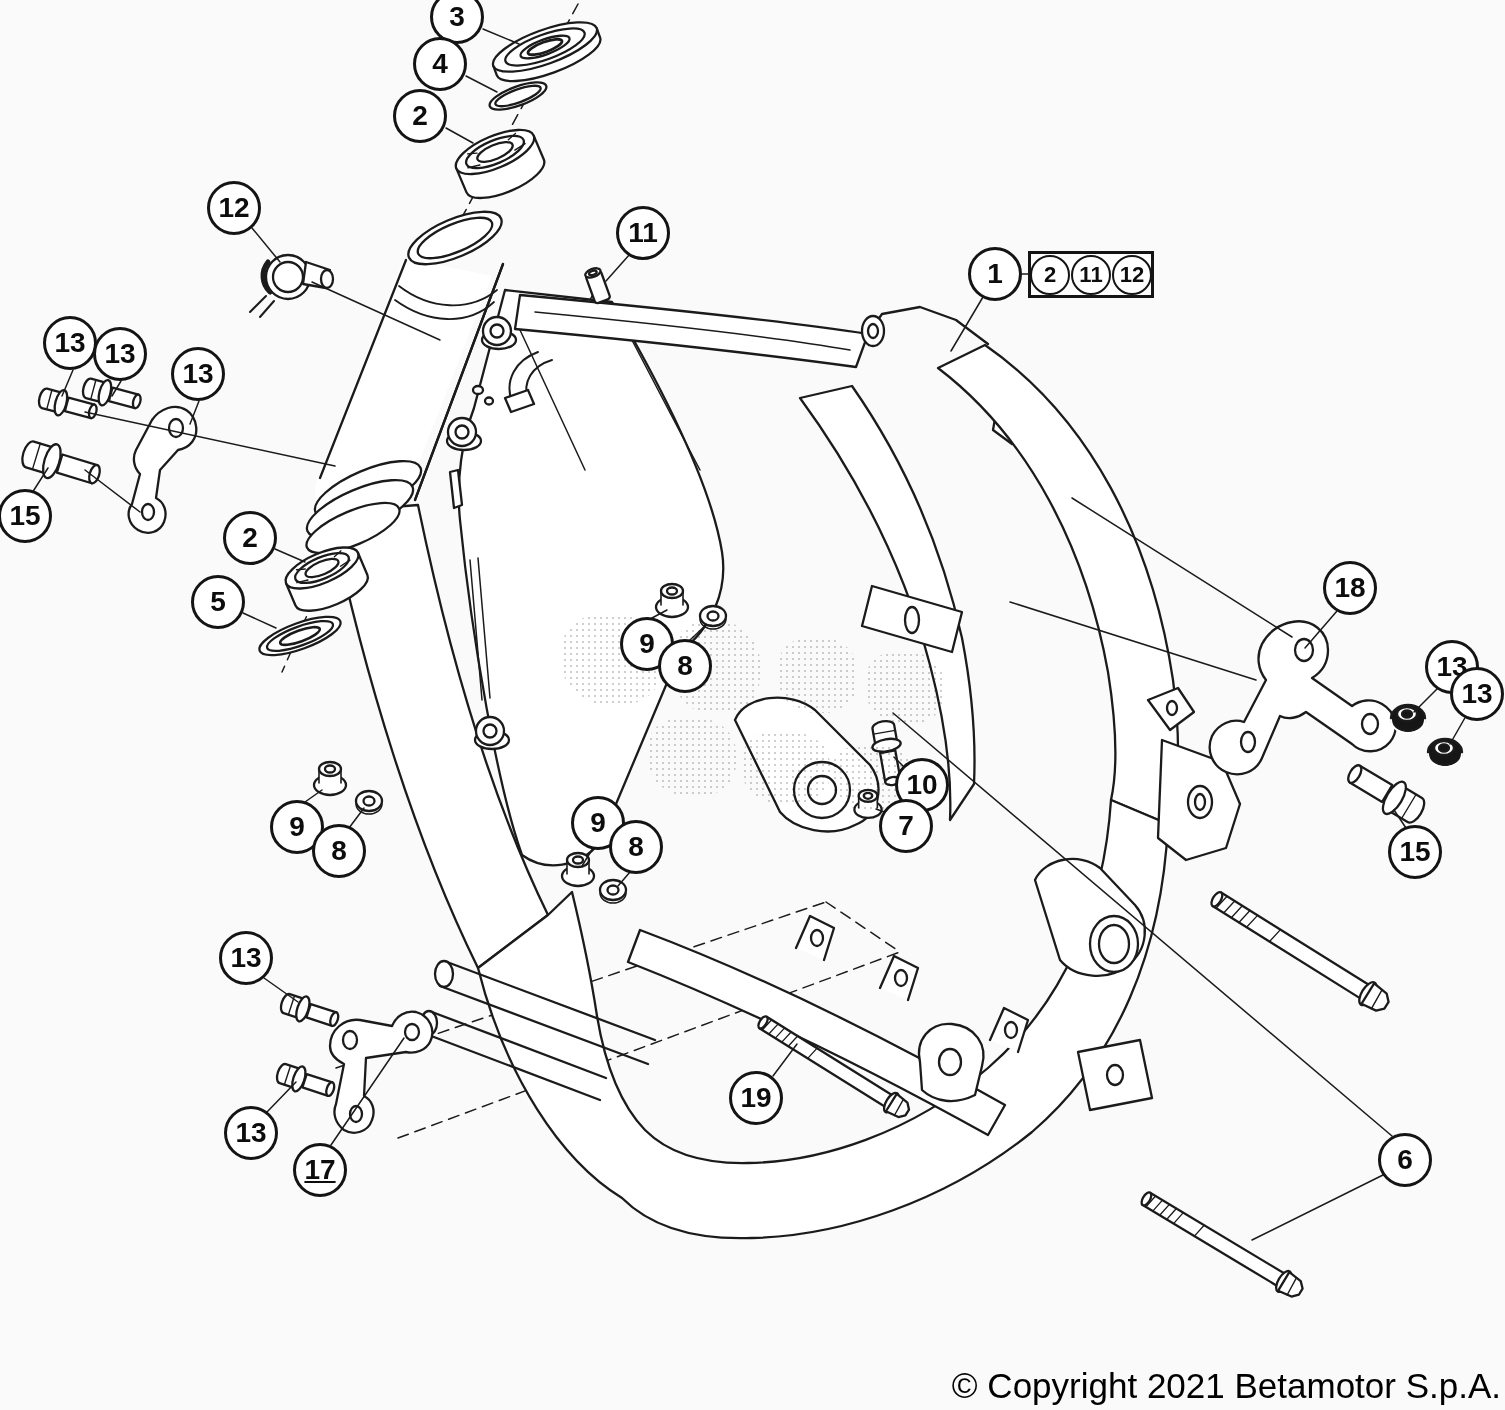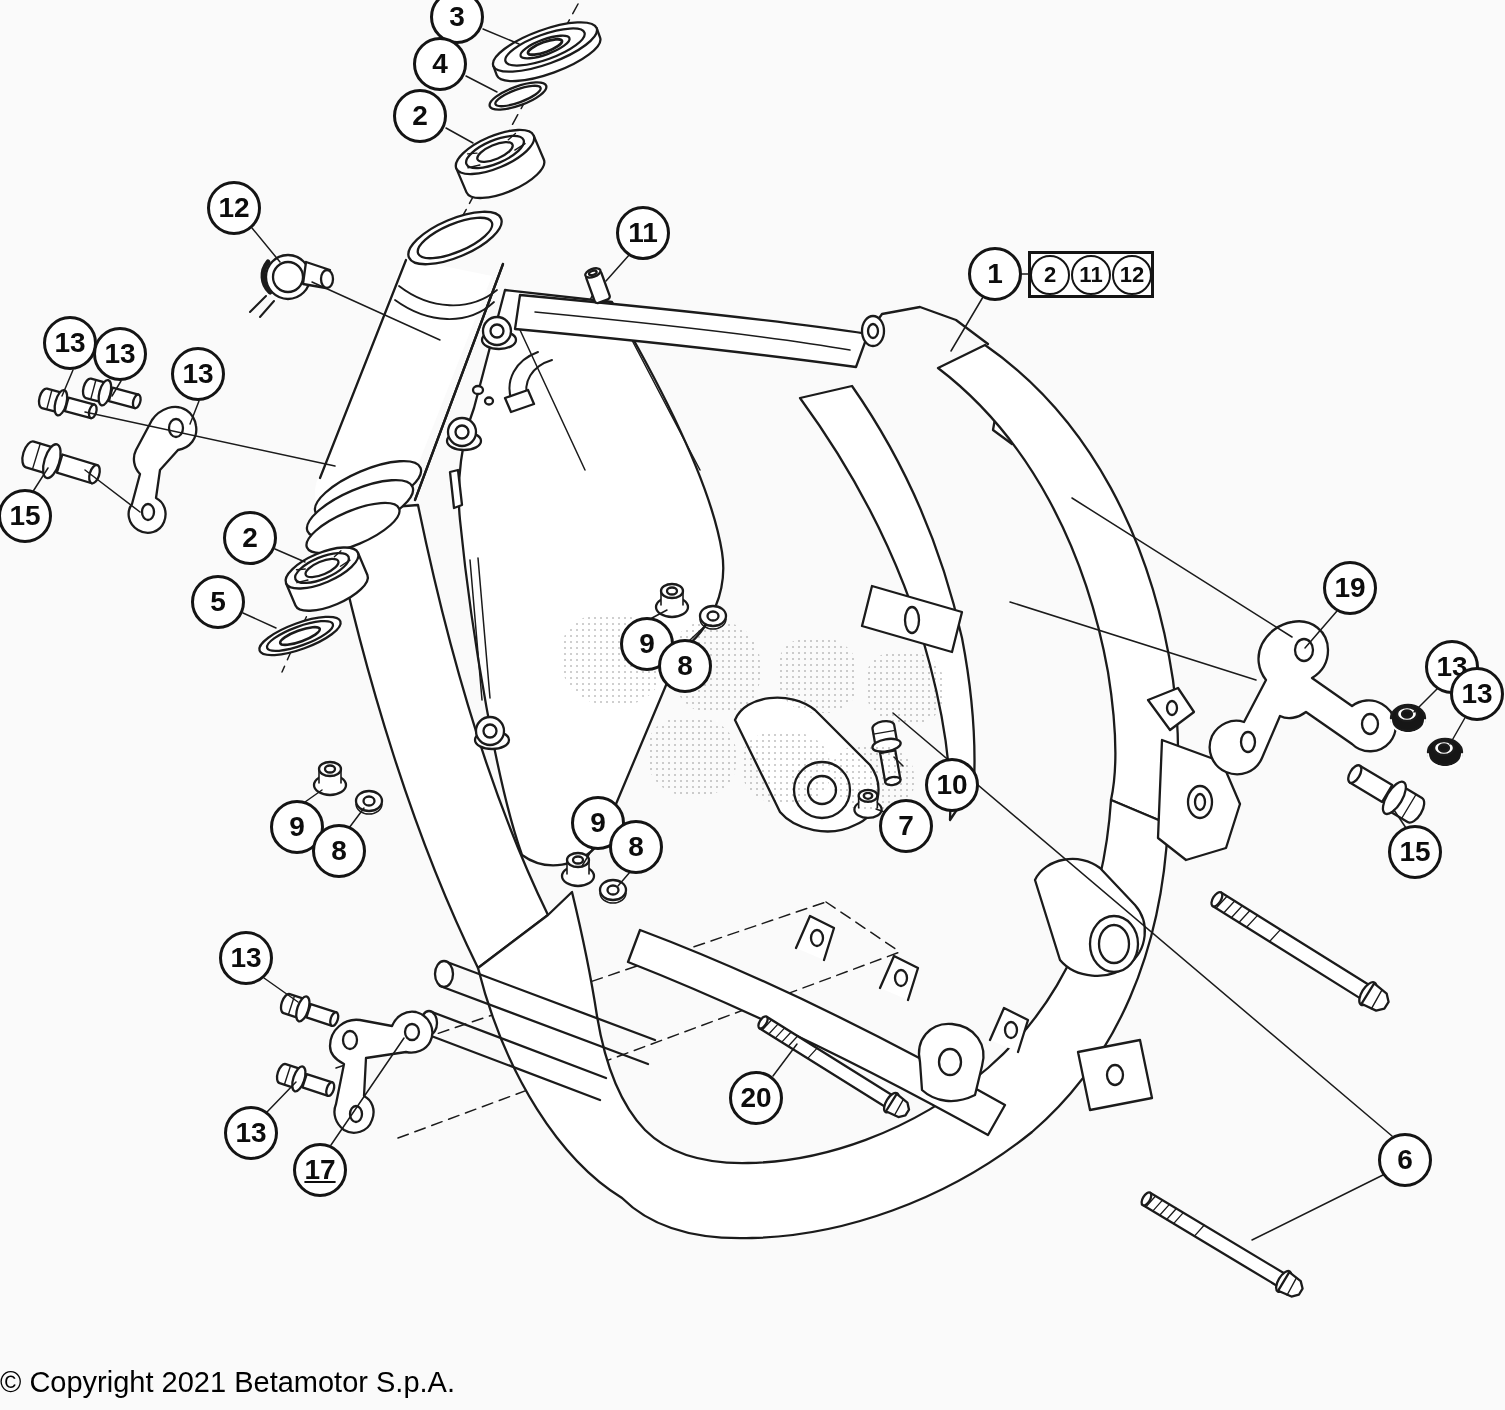--- a/index.html
+++ b/index.html
@@ -31,21 +31,21 @@
     display:flex;align-items:center;justify-content:center;gap:2px;
     box-sizing:border-box;padding:0 3px;
   }
   .legend-circle{
     width:40px;height:40px;border:2.5px solid #141414;border-radius:50%;
     background:#fff;display:flex;align-items:center;justify-content:center;
     font-weight:bold;font-size:22px;color:#0d0d0d;box-sizing:border-box;
   }
   .copyright{
     position:absolute;left:0;right:4px;top:1366px;z-index:30;
-    text-align:left;font-size:29px;color:#000;
+    text-align:right;font-size:35px;color:#000;
   }
 </style>
 </head>
 <body>
 
 <div id="stage">
 
 <svg id="drawing" width="1505" height="1410" viewBox="0 0 1505 1410" xmlns="http://www.w3.org/2000/svg">
 
   <defs>
@@ -335,34 +335,34 @@
       <div class="callout" style="left: 420px; top: 116px;">2</div>
       <div class="callout" style="left: 234px; top: 208px;">12</div>
       <div class="callout" style="left: 643px; top: 233px;">11</div>
       <div class="callout" style="left: 995px; top: 274px;">1</div>
       <div class="callout" style="left: 70px; top: 343px;">13</div>
       <div class="callout" style="left: 120px; top: 354px;">13</div>
       <div class="callout" style="left: 198px; top: 374px;">13</div>
       <div class="callout" style="left: 25px; top: 516px;">15</div>
       <div class="callout" style="left: 250px; top: 538px;">2</div>
       <div class="callout" style="left: 218px; top: 602px;">5</div>
-      <div class="callout" style="left: 1350px; top: 588px;">19</div>
+      <div class="callout" style="left: 1350px; top: 588px;">18</div>
       <div class="callout" style="left: 647px; top: 644px;">9</div>
       <div class="callout" style="left: 685px; top: 666px;">8</div>
       <div class="callout" style="left: 1452px; top: 667px;">13</div>
       <div class="callout" style="left: 1477px; top: 694px;">13</div>
-      <div class="callout" style="left: 952px; top: 785px;">10</div>
+      <div class="callout" style="left: 922px; top: 785px;">10</div>
       <div class="callout" style="left: 297px; top: 827px;">9</div>
       <div class="callout" style="left: 339px; top: 851px;">8</div>
       <div class="callout" style="left: 598px; top: 823px;">9</div>
       <div class="callout" style="left: 636px; top: 847px;">8</div>
       <div class="callout" style="left: 906px; top: 826px;">7</div>
       <div class="callout" style="left: 1415px; top: 852px;">15</div>
       <div class="callout" style="left: 246px; top: 958px;">13</div>
-      <div class="callout" style="left: 756px; top: 1098px;">20</div>
+      <div class="callout" style="left: 756px; top: 1098px;">19</div>
       <div class="callout" style="left: 251px; top: 1133px;">13</div>
       <div class="callout" style="left: 320px; top: 1170px; text-decoration: underline;">17</div>
       <div class="callout" style="left: 1405px; top: 1160px;">6</div>
     </div>
 
 <div class="legend-box" style="left:1028px;top:251px;width:126px;height:47px;">
   <div style="display:flex;gap:1px;">
         <div class="legend-circle">2</div>
         <div class="legend-circle">11</div>
         <div class="legend-circle">12</div>

